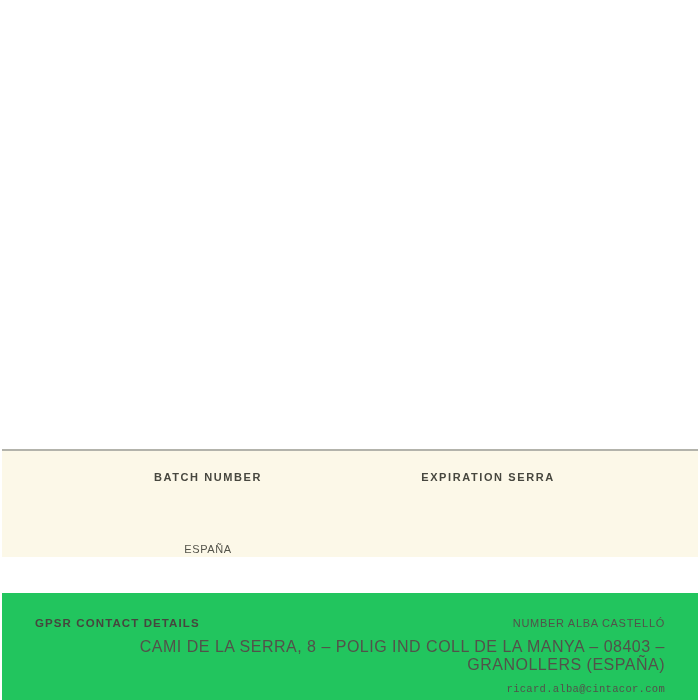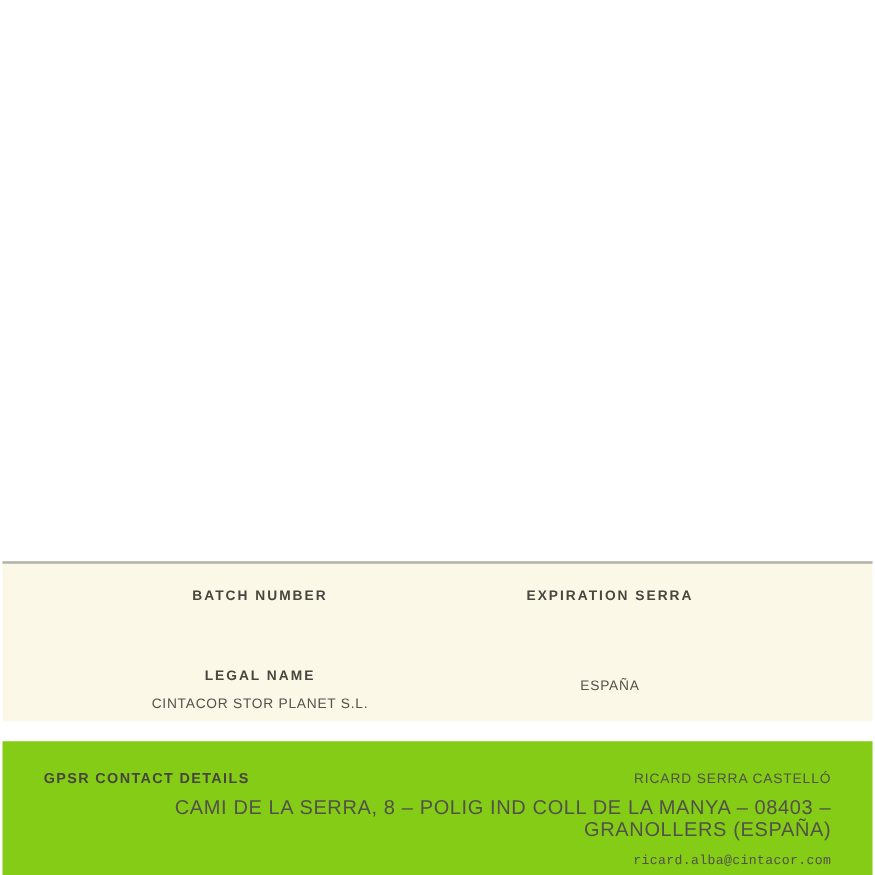--- a/index.html
+++ b/index.html
@@ -20,21 +20,21 @@
     top: 0; left: 0; right: 0;
     height: 449px;
     background: #ffffff;
   }
   
   .info-band {
     position: absolute;
     top: 449px;
     left: 2px;
     right: 2px;
-    height: 128px;
+    height: 108px;
     background: #fcf8e8;
     border-top: 2px solid #b3b3ab;
   }
   .info-grid {
     display: grid;
     grid-template-columns: 1fr 1fr;
     row-gap: 27px;
     padding: 19px 70px 0 66px;
   }
   .field { text-align: center; }
@@ -53,21 +53,21 @@
     margin-top: 8px;
     color: #53534a;
   }
   
   .gpsr-band {
     position: absolute;
     top: 593px;
     left: 2px;
     right: 2px;
     bottom: 0;
-    background: #84cc16;
+    background: #22c55e;
     padding: 0 33px;
   }
   .gpsr-row {
     display: flex;
     justify-content: space-between;
     align-items: baseline;
     padding-top: 24px;
   }
   .gpsr-title {
     font-size: 11.5px;
@@ -109,34 +109,30 @@
       <div class="field">
         <div class="label">BATCH NUMBER</div>
         <div class="value"></div>
       </div>
 
       <div class="field">
         <div class="label">EXPIRATION SERRA</div>
         <div class="value"></div>
       </div>
 
-      <div class="field">
-        <div class="label">LEGAL NAME</div>
-        <div class="value">CINTACOR STOR PLANET S.L.</div>
-      </div>
 
       <div class="field">
         <div class="value">ESPAÑA</div>
       </div>
 
     </div>
   </div>
 
   <div class="gpsr-band">
     <div class="gpsr-row">
       <div class="gpsr-title">GPSR CONTACT DETAILS</div>
-      <div class="gpsr-name">RICARD SERRA CASTELLÓ</div>
+      <div class="gpsr-name">NUMBER ALBA CASTELLÓ</div>
     </div>
     <div class="gpsr-address">CAMI DE LA SERRA, 8 – POLIG IND COLL DE LA MANYA – 08403 – GRANOLLERS (ESPAÑA)</div>
     <div class="gpsr-email">ricard.alba@cintacor.com</div>
   </div>
 
 </div>
 
 </body></html>

